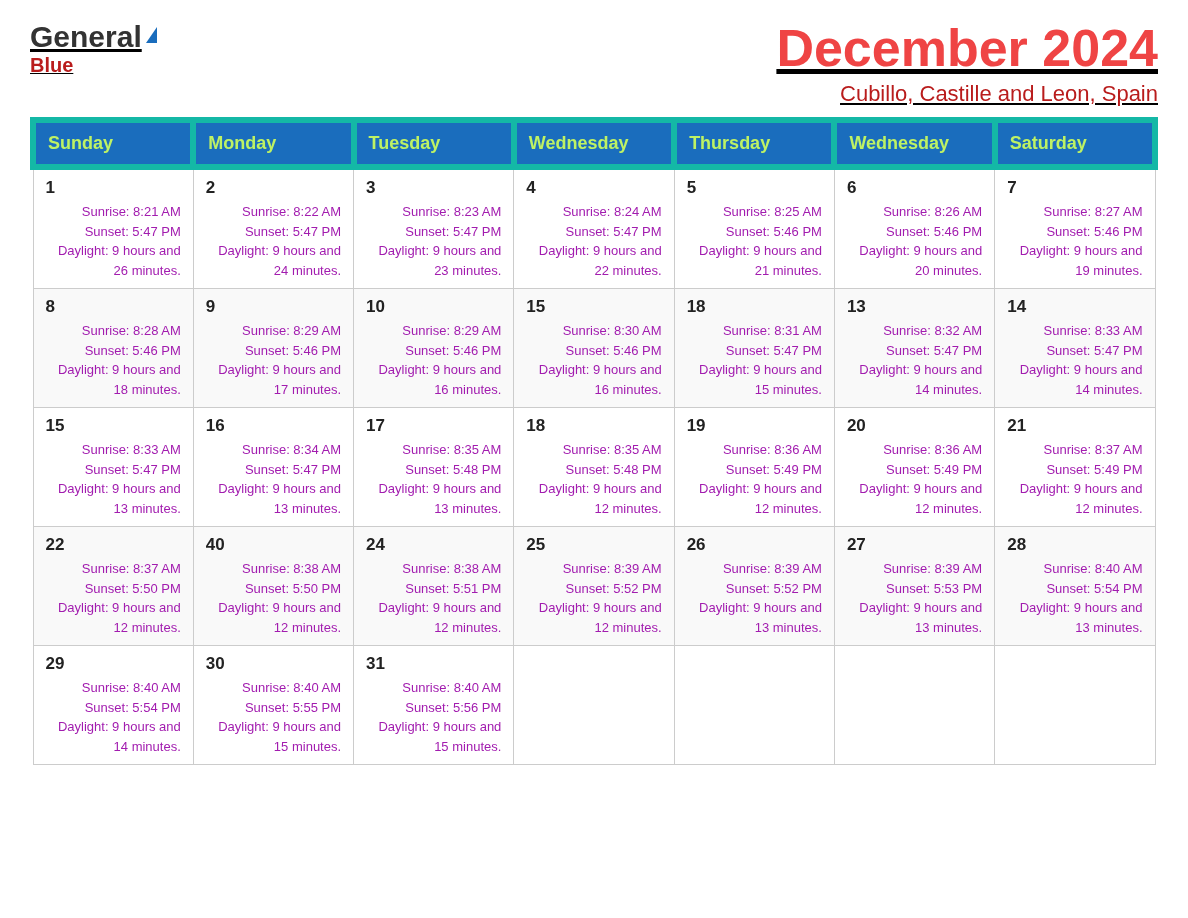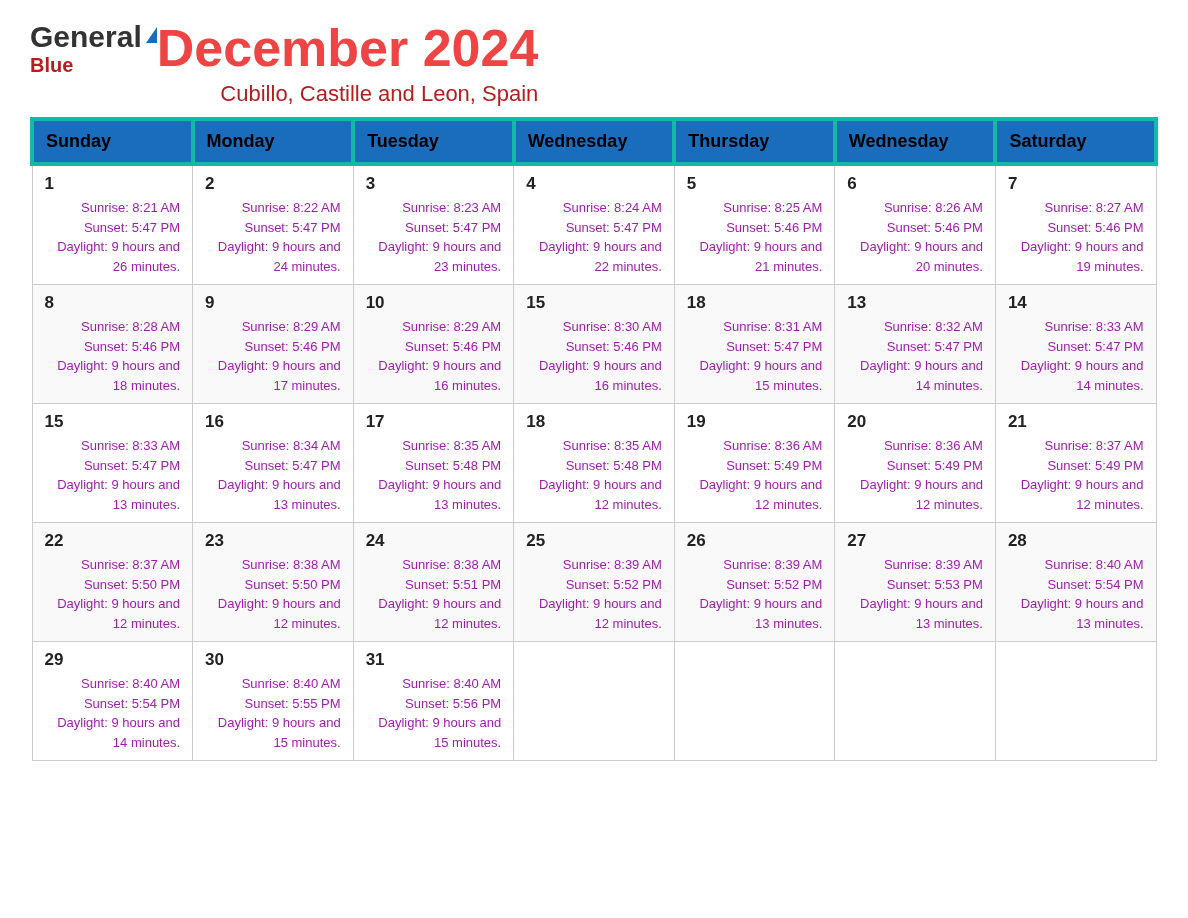--- a/index.html
+++ b/index.html
@@ -5,23 +5,24 @@
     * { box-sizing: border-box; margin: 0; padding: 0; }
     body {
       font-family: Arial, sans-serif;
       background: #fff;
       width: 1188px;
       min-height: 918px;
       padding: 20px 30px;
     }
     .header-row {
       display: flex;
-      justify-content: flex-start;
+      justify-content: space-between;
       align-items: flex-start;
       margin-bottom: 8px;
+      text-decoration: underline;
     }
     .logo {
       display: flex;
       flex-direction: column;
       align-items: flex-start;
     }
     .title-block {
       text-align: right;
     }
     .month-title {
@@ -35,26 +36,26 @@
       color: #b91c1c;
       margin-top: 4px;
     }
     .calendar-table {
       width: 100%;
       border-collapse: collapse;
       margin-top: 10px;
     }
     .calendar-table th {
       background-color: #1a6dbd;
-      color: #000000;
+      color: #bef264;
       font-size: 18px;
       font-weight: bold;
       padding: 10px 12px;
       text-align: left;
-      border: 4px solid #14b8a6;
+      border: 6px solid #14b8a6;
       margin-top: 6px;
     }
     .calendar-table td {
       vertical-align: top;
       padding: 8px 12px;
       border: 1px solid #ccc;
       width: calc(100% / 7);
       min-height: 100px;
       font-size: 13.5px;
       color: #333;
@@ -205,21 +206,21 @@
           <span class="day-number">21</span>
           <div class="day-info">Sunrise: 8:37 AM<br>Sunset: 5:49 PM<br>Daylight: 9 hours and 12 minutes.</div>
         </td>
       </tr>
       <tr>
         <td>
           <span class="day-number">22</span>
           <div class="day-info">Sunrise: 8:37 AM<br>Sunset: 5:50 PM<br>Daylight: 9 hours and 12 minutes.</div>
         </td>
         <td>
-          <span class="day-number">23</span>
+          <span class="day-number">40</span>
           <div class="day-info">Sunrise: 8:38 AM<br>Sunset: 5:50 PM<br>Daylight: 9 hours and 12 minutes.</div>
         </td>
         <td>
           <span class="day-number">24</span>
           <div class="day-info">Sunrise: 8:38 AM<br>Sunset: 5:51 PM<br>Daylight: 9 hours and 12 minutes.</div>
         </td>
         <td>
           <span class="day-number">25</span>
           <div class="day-info">Sunrise: 8:39 AM<br>Sunset: 5:52 PM<br>Daylight: 9 hours and 12 minutes.</div>
         </td>

